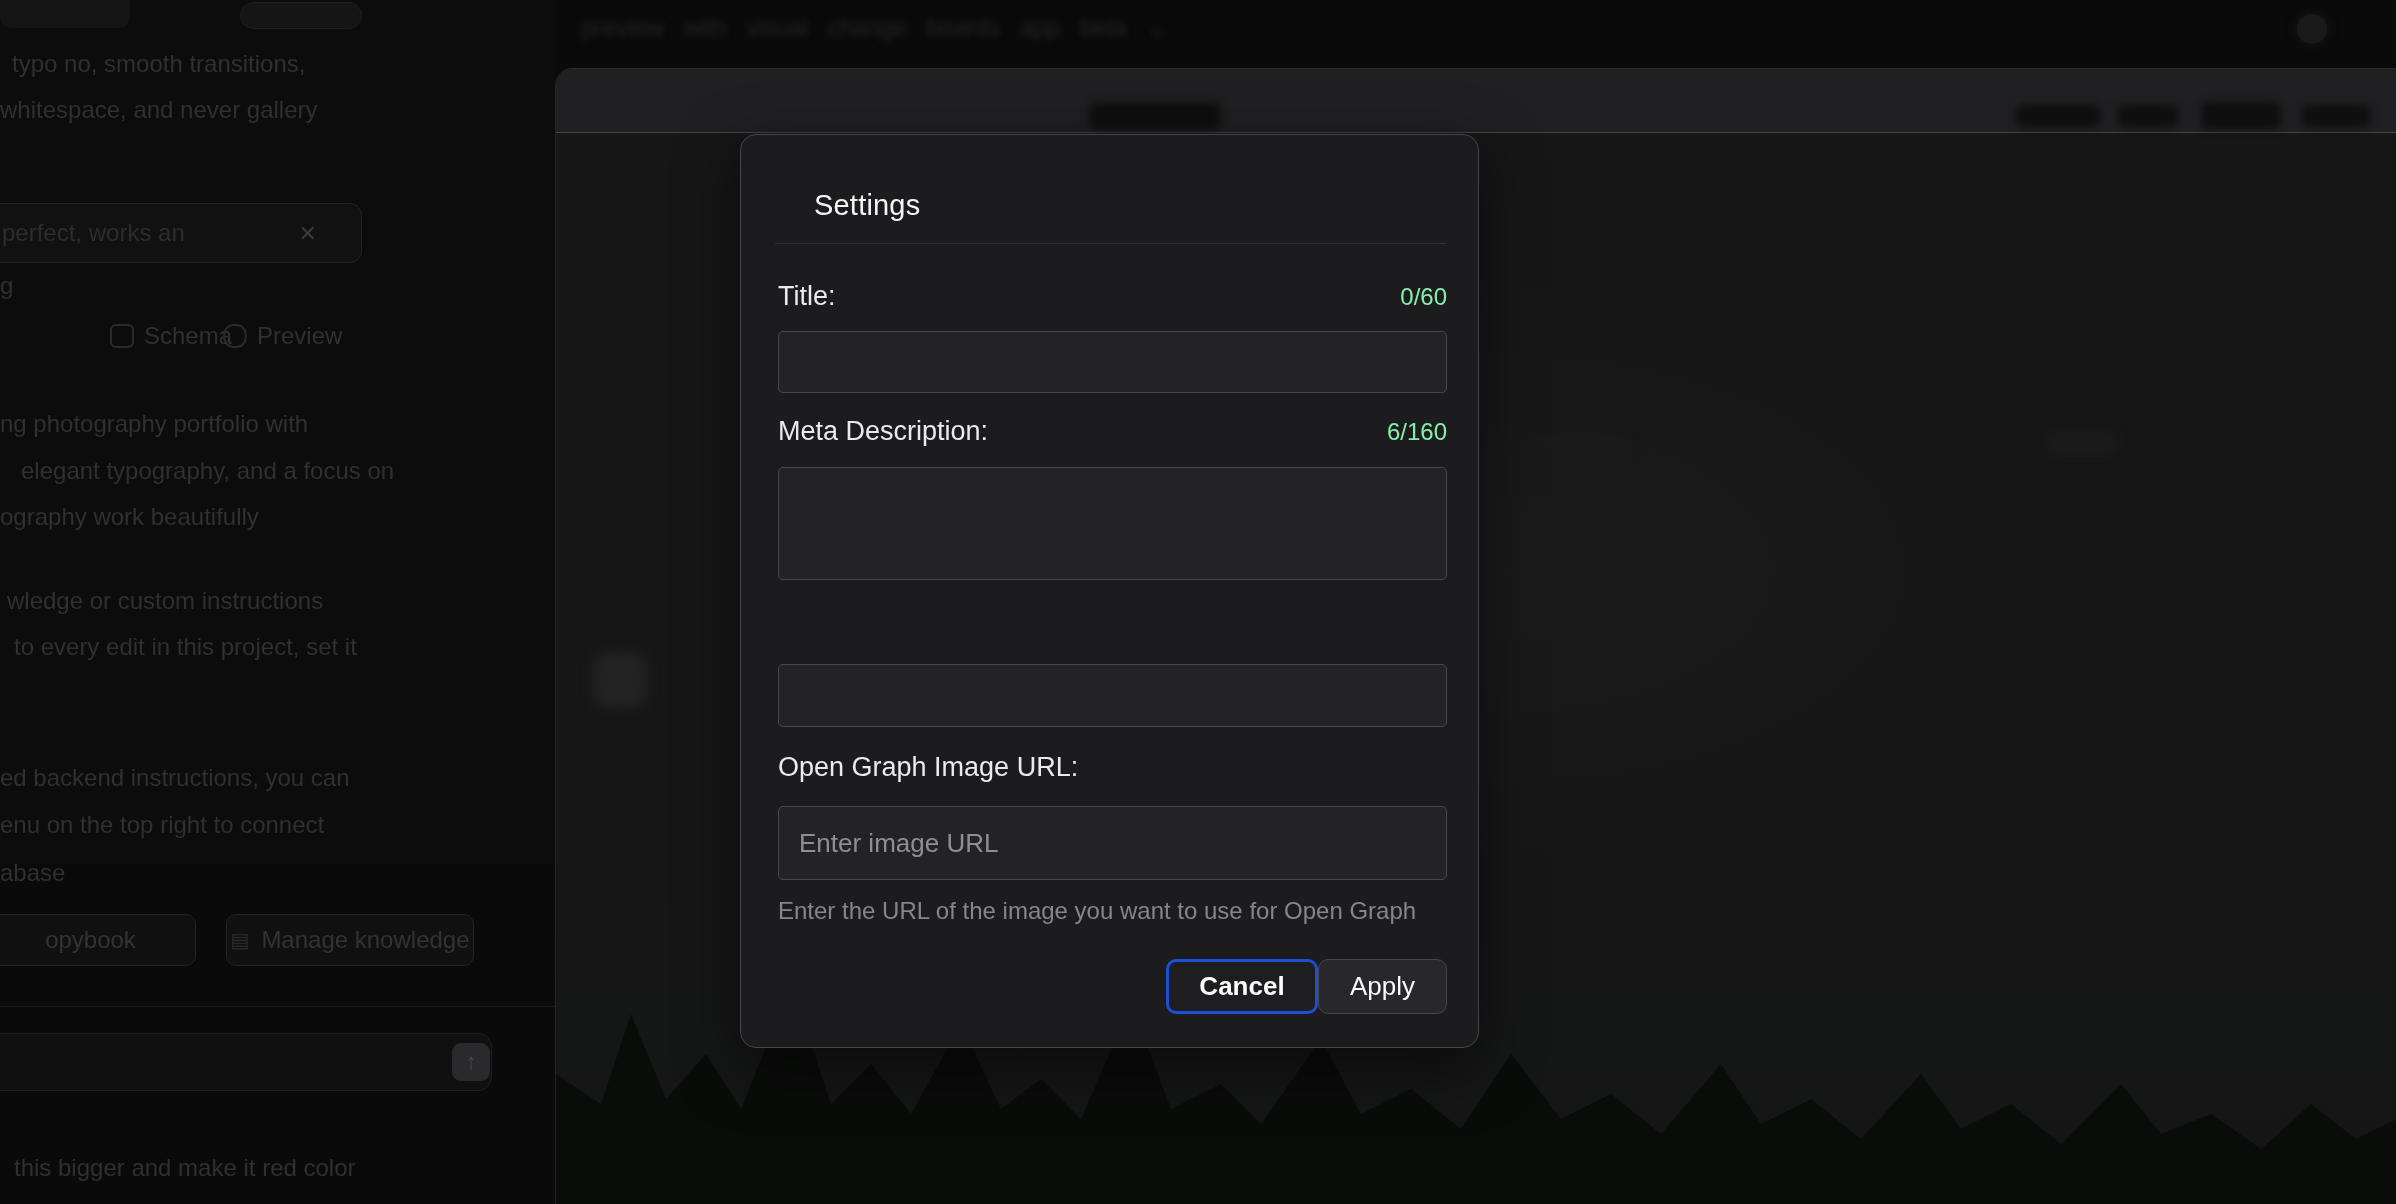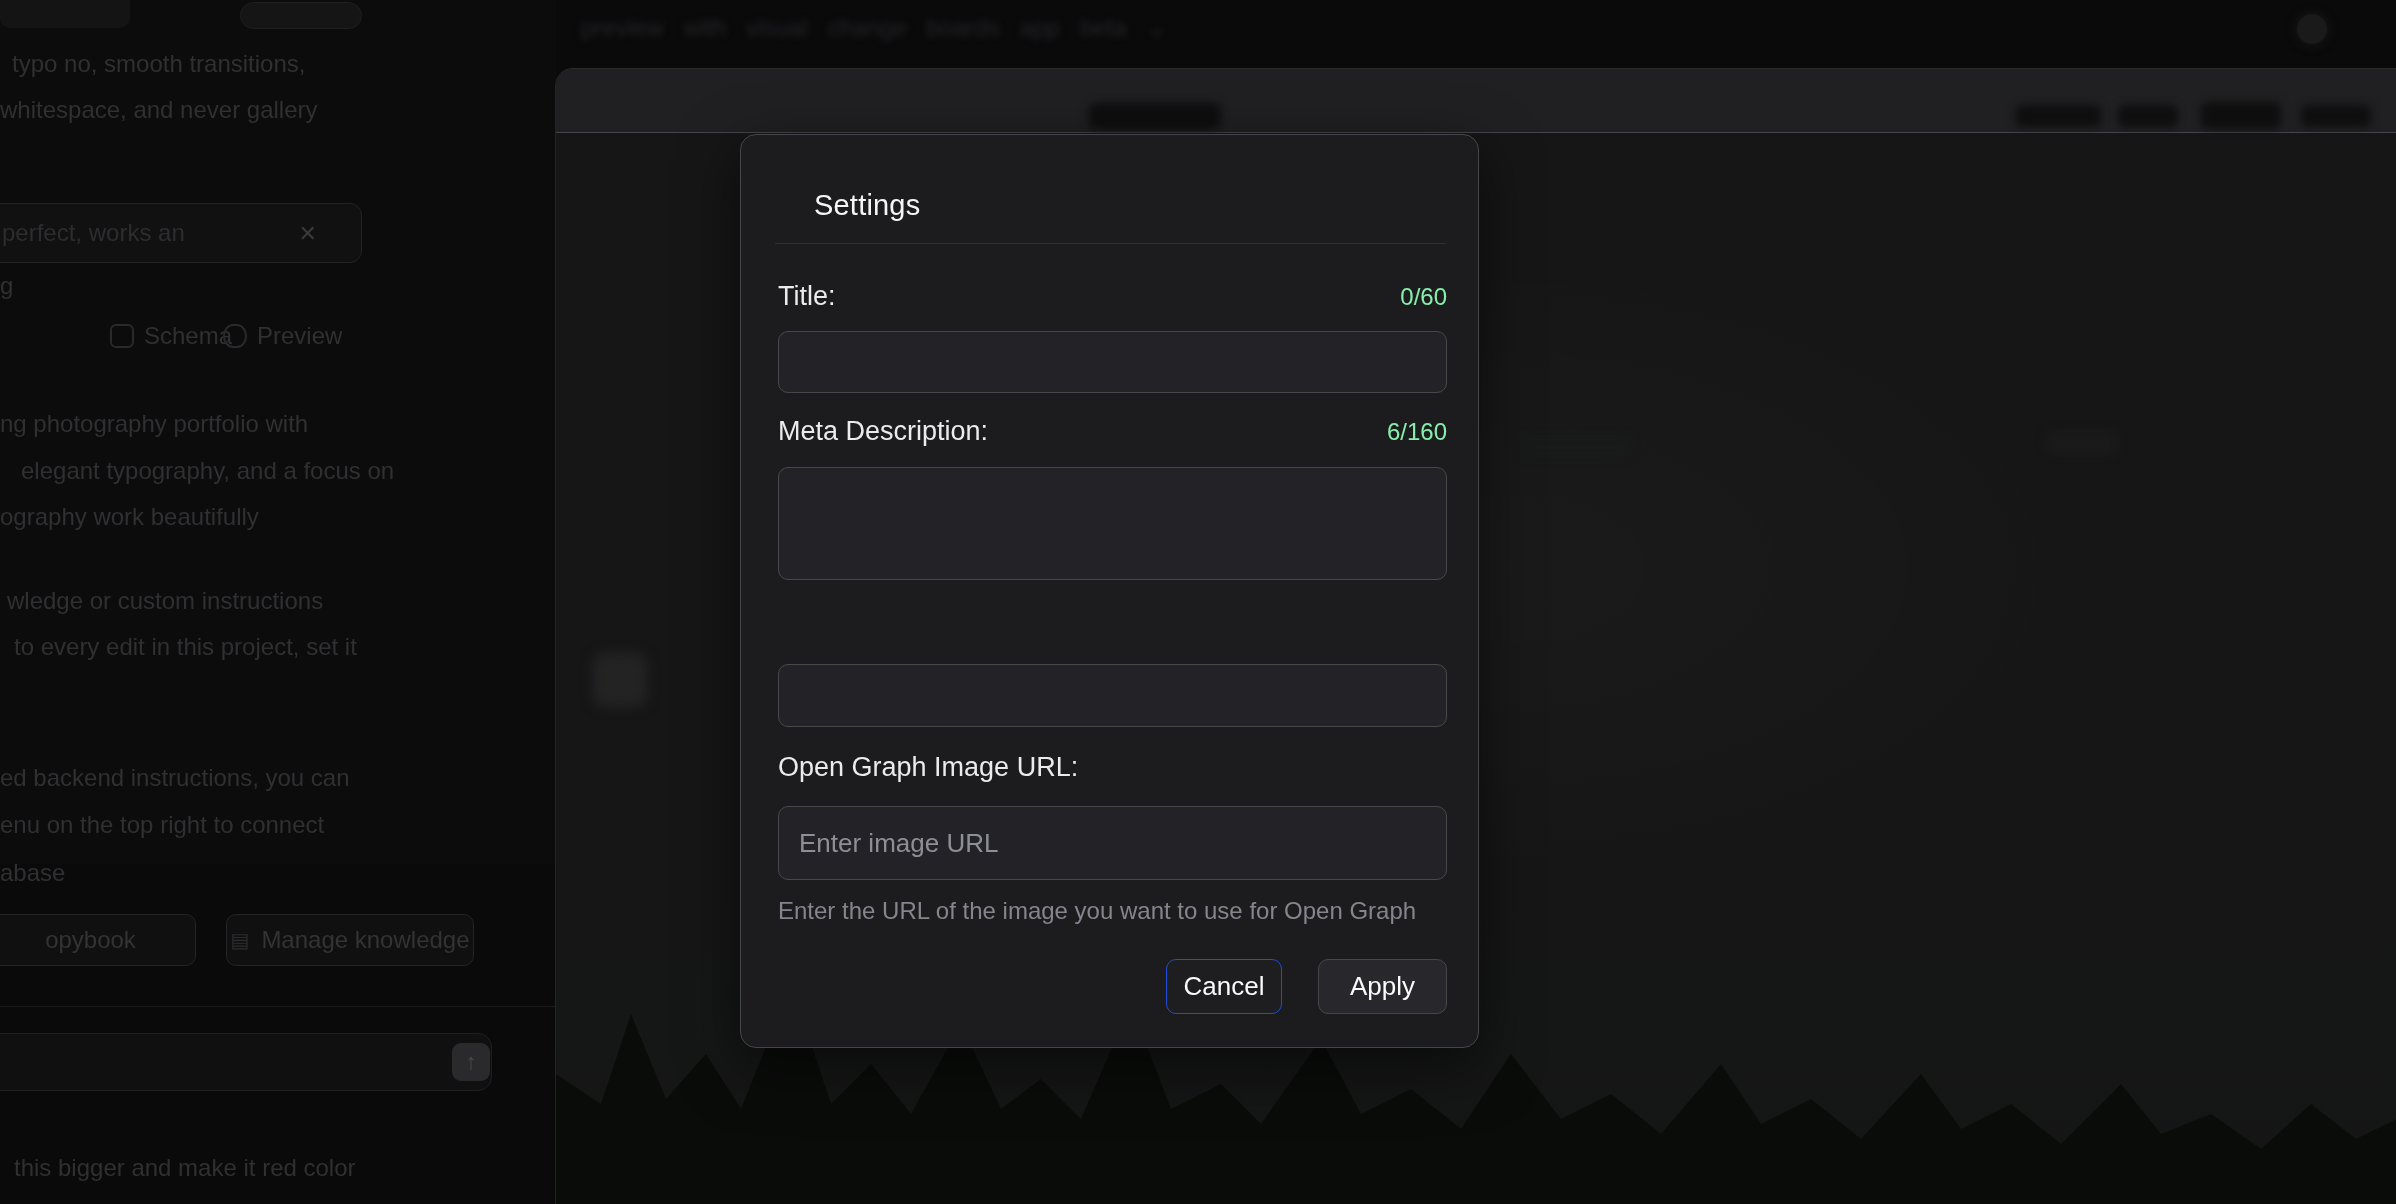--- a/index.html
+++ b/index.html
@@ -30,27 +30,27 @@
   .pv-haze{left:300px;top:150px;width:1300px;height:700px;background:radial-gradient(ellipse at center,rgba(255,255,255,0.018),rgba(255,255,255,0) 65%);}
   .forest{position:absolute;left:0;bottom:0;width:1841px;height:300px;}
 
   
   .modal{left:740px;top:134px;width:739px;height:914px;background:#1c1c1e;border:1px solid #45454b;border-radius:16px;box-shadow:0 18px 60px rgba(0,0,0,0.55);z-index:10;}
   .m-title{left:73px;top:54px;color:#f4f4f5;font-size:29px;font-weight:500;letter-spacing:0.2px;}
   .m-divider{left:34px;top:108px;width:671px;height:1px;background:#2f2f32;}
   .m-label{color:#ebebed;font-size:27px;}
   .m-counter{color:#86efac;font-size:24px;}
   .m-row{left:37px;width:669px;display:flex;justify-content:space-between;align-items:baseline;}
-  .m-input{left:37px;width:669px;background:#232327;border:1px solid #47474d;border-radius:10px;color:#e4e4e7;font-size:26px;padding:0 20px;outline:none;}
+  .m-input{left:37px;width:669px;background:#232327;border:1px solid #47474d;border-radius:5px;color:#e4e4e7;font-size:26px;padding:0 20px;outline:none;}
   .m-input::placeholder{color:#8e8e97;}
   textarea.m-input{resize:none;padding:14px 20px;}
   .resize-handle{left:686px;top:557px;width:14px;height:14px;clip-path:polygon(100% 0,100% 100%,0 100%);background:repeating-linear-gradient(135deg,transparent 0 3px,#8f8f96 3px 5px);}
   .m-helper{left:37px;top:762px;width:669px;color:#85858d;font-size:24px;}
   .m-btn{height:55px;border-radius:10px;font-size:26px;color:#fafafa;display:flex;align-items:center;justify-content:center;cursor:pointer;}
-  .btn-cancel{left:425px;top:824px;width:116px;background:#1e1e20;border:1px solid #1d4ed8;}
+  .btn-cancel{left:425px;top:824px;width:152px;background:#1e1e20;border:3px solid #1d4ed8;font-weight:bold;}
   .btn-apply{left:577px;top:824px;width:129px;background:#28282c;border:1px solid #46464c;}
 </style>
 </head>
 <body>
 
 <div class="stage">
 
   <div class="abs sidebar">
     <div class="abs sb-tab"></div>
     <div class="abs sb-pill-top"></div>

